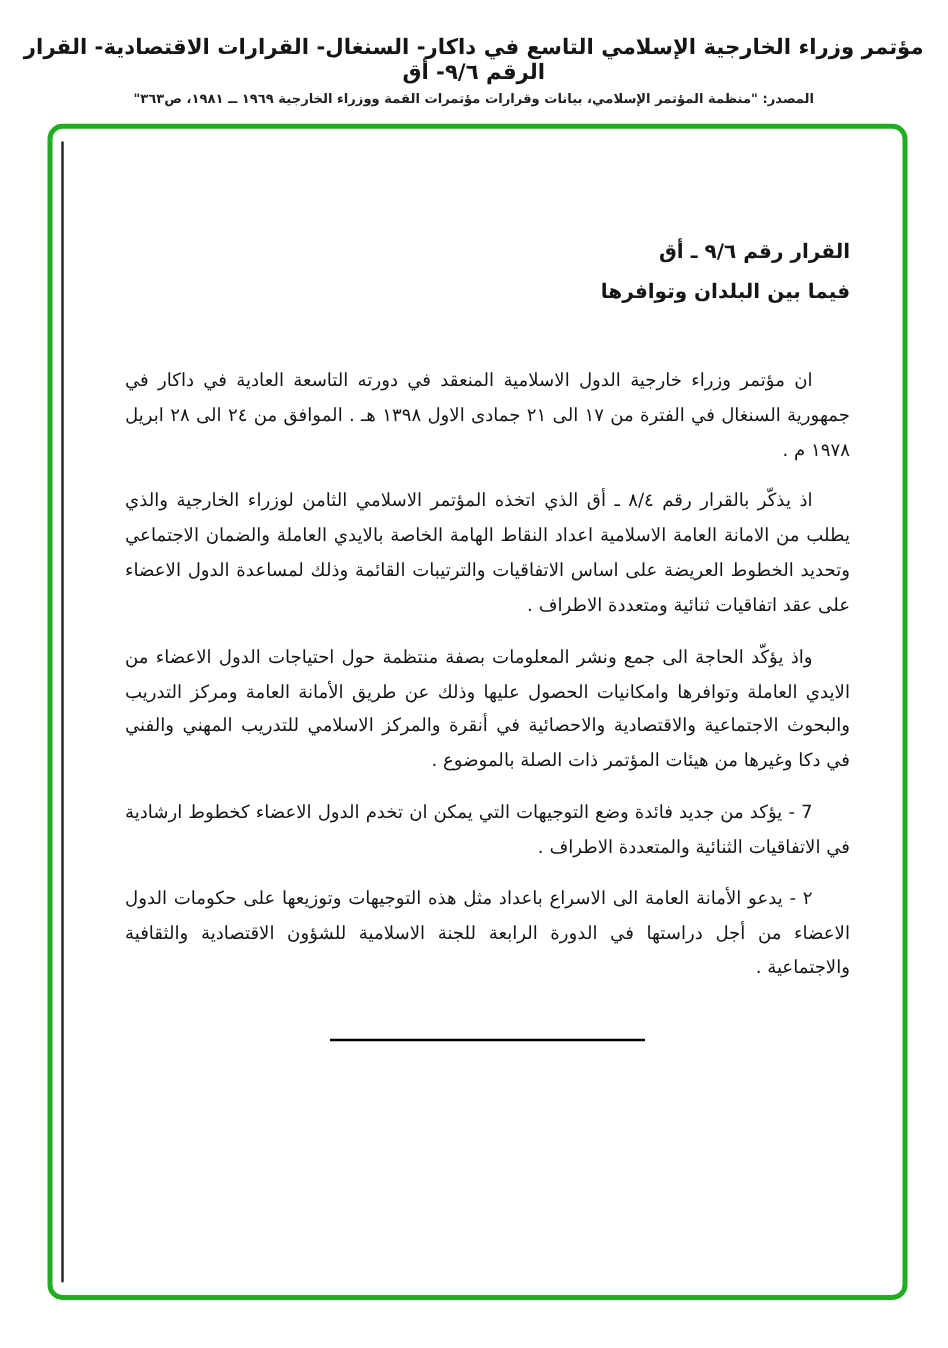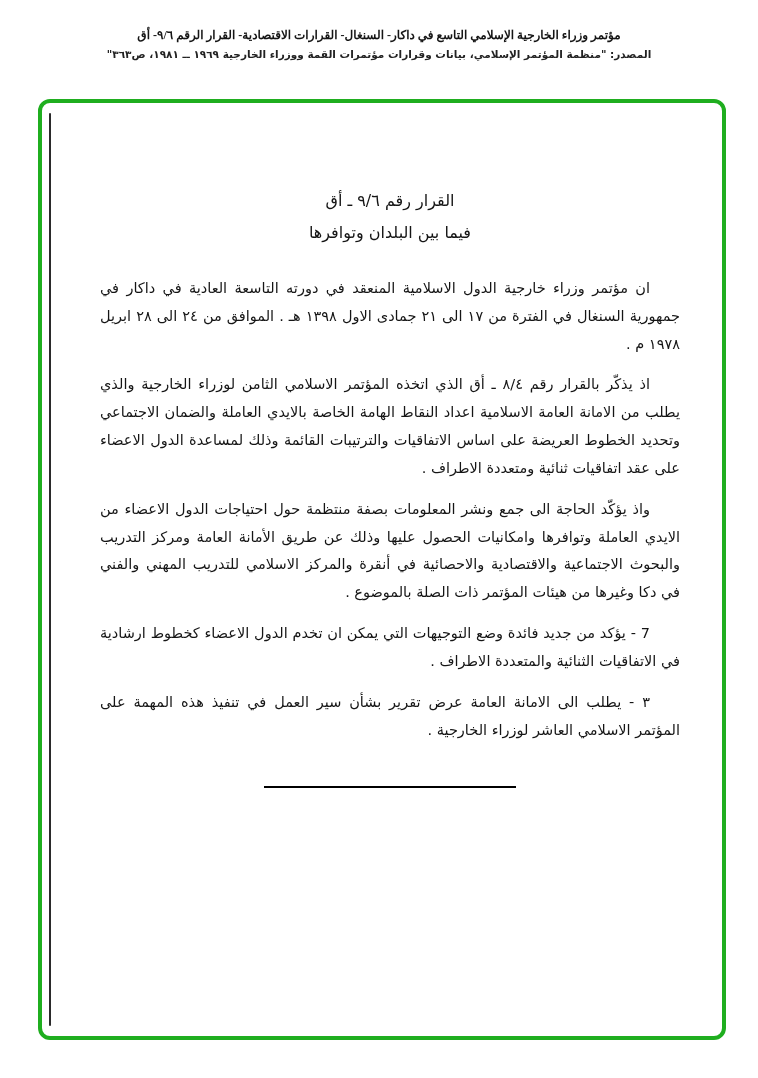--- a/index.html
+++ b/index.html
@@ -16,23 +16,22 @@
     color: #151515;
   }
 
   
   .top-header {
     text-align: center;
     padding-top: 28px;
   }
   .top-header .line1 {
     font-weight: bold;
-    font-size: 12px;
+    font-size: 17px;
     letter-spacing: 0;
-    font-family: Liberation Serif, serif;
   }
   .top-header .line2 {
     font-weight: bold;
     font-size: 10.5px;
     margin-top: 5px;
     color: #222;
   }
 
   
   .page-frame {
@@ -62,29 +61,28 @@
   .doc {
     position: absolute;
     top: 0;
     right: 0;
     left: 0;
     padding: 82px 42px 0 58px;
     box-sizing: border-box;
   }
 
   .doc-title {
-    text-align: center;
-    font-weight: normal;
+    font-weight: bold;
     font-size: 16px;
     line-height: 2.0;
   }
   .doc-title .t-line { display: block; }
 
   .doc-body {
-    margin-top: 26px;
+    margin-top: 43px;
     font-size: 14.5px;
     line-height: 1.92;
     text-align: justify;
   }
   .doc-body p {
     margin: 0 0 13px 0;
     text-indent: 30px; 
   }
 
   .footer-divider {
@@ -111,19 +109,19 @@
     <div class="doc-title">
       <span class="t-line">القرار رقم ٩/٦ ـ أق</span>
       <span class="t-line">فيما بين البلدان وتوافرها</span>
     </div>
 
     <div class="doc-body">
       <p>ان مؤتمر وزراء خارجية الدول الاسلامية المنعقد في دورته التاسعة العادية في داكار في جمهورية السنغال في الفترة من ١٧ الى ٢١ جمادى الاول ١٣٩٨ هـ .  الموافق من ٢٤ الى ٢٨ ابريل ١٩٧٨ م .</p>
       <p>اذ يذكّر بالقرار رقم ٨/٤ ـ أق الذي اتخذه المؤتمر الاسلامي الثامن لوزراء الخارجية والذي يطلب من الامانة العامة الاسلامية اعداد النقاط الهامة الخاصة بالايدي العاملة والضمان الاجتماعي وتحديد الخطوط العريضة على اساس الاتفاقيات والترتيبات القائمة وذلك لمساعدة الدول الاعضاء على عقد اتفاقيات ثنائية ومتعددة الاطراف .</p>
       <p>واذ يؤكّد الحاجة الى جمع ونشر المعلومات بصفة منتظمة حول احتياجات الدول الاعضاء من الايدي العاملة وتوافرها وامكانيات الحصول عليها وذلك عن طريق الأمانة العامة ومركز التدريب والبحوث الاجتماعية والاقتصادية والاحصائية في أنقرة والمركز الاسلامي للتدريب المهني والفني في دكا وغيرها من هيئات المؤتمر ذات الصلة بالموضوع .</p>
       <p>7 - يؤكد من جديد فائدة وضع التوجيهات التي يمكن ان تخدم الدول الاعضاء كخطوط ارشادية في الاتفاقيات الثنائية والمتعددة الاطراف .</p>
-      <p>٣ - يطلب الى الامانة العامة عرض تقرير بشأن سير العمل في تنفيذ هذه المهمة على المؤتمر الاسلامي العاشر لوزراء الخارجية .</p>
+      <p>٢ - يدعو الأمانة العامة الى الاسراع باعداد مثل هذه التوجيهات وتوزيعها على حكومات الدول الاعضاء من أجل دراستها في الدورة الرابعة للجنة الاسلامية للشؤون الاقتصادية والثقافية والاجتماعية .</p>
     </div>
 
     <div class="footer-divider"></div>
 
   </div>
 </div>
 
 </body></html>

